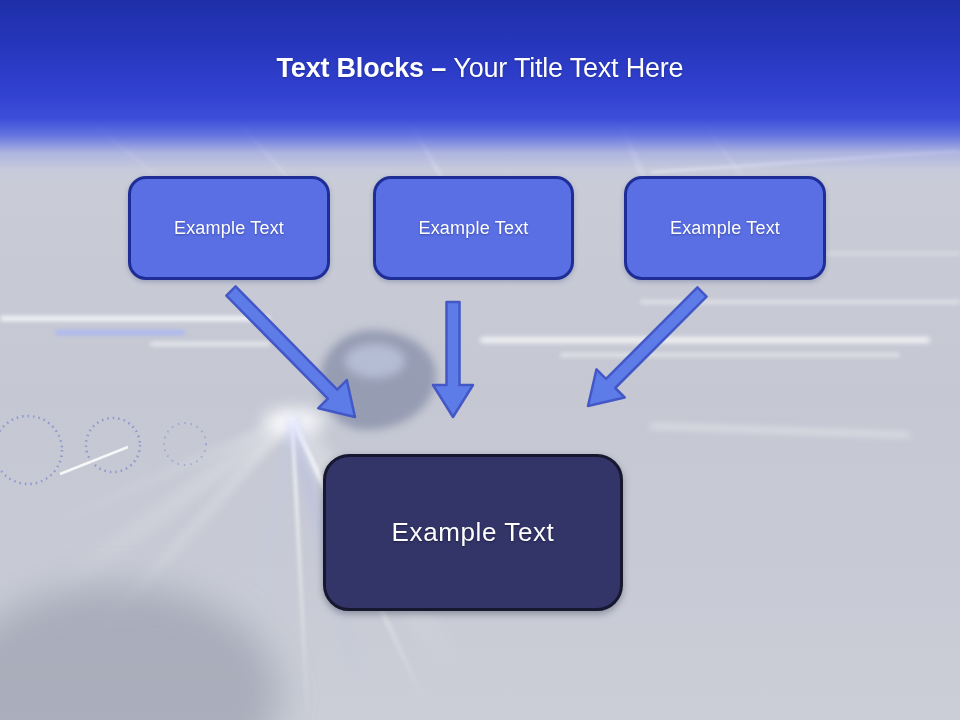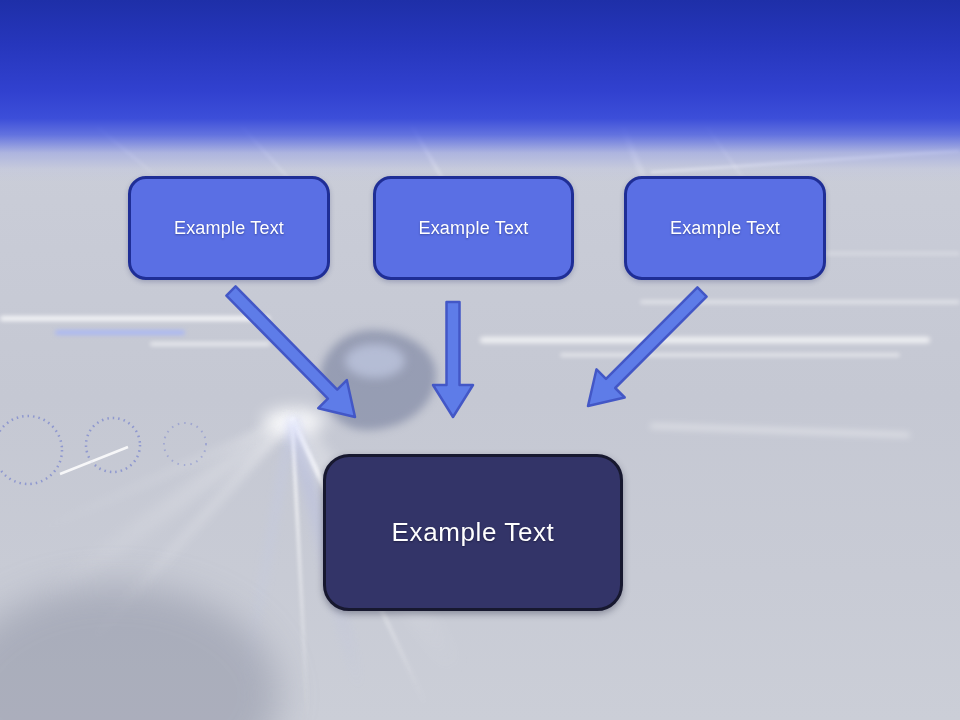--- a/index.html
+++ b/index.html
@@ -133,20 +133,21 @@
       <circle cx="113" cy="47" r="27" fill="none" stroke="#5868cc" stroke-width="2.5" stroke-dasharray="1.5 4" opacity="0.5"></circle>
       <circle cx="185" cy="46" r="21" fill="none" stroke="#5868cc" stroke-width="2" stroke-dasharray="1.5 5" opacity="0.35"></circle>
       <line x1="60" y1="76" x2="128" y2="49" stroke="rgba(255,255,255,.85)" stroke-width="2.5"></line>
     </svg>
 
     <div class="dash-silhouette"></div>
   </div>
 
   <div class="header"></div>
 
+  <div class="title"><span class="b">Text Blocks – </span><span>Your Title Text Here</span></div>
 
   <div class="tbox box1">
     <span class="lbl">Example Text</span>
   </div>
   <div class="tbox box2">
     <span class="lbl">Example Text</span>
   </div>
   <div class="tbox box3">
     <span class="lbl">Example Text</span>
   </div>

